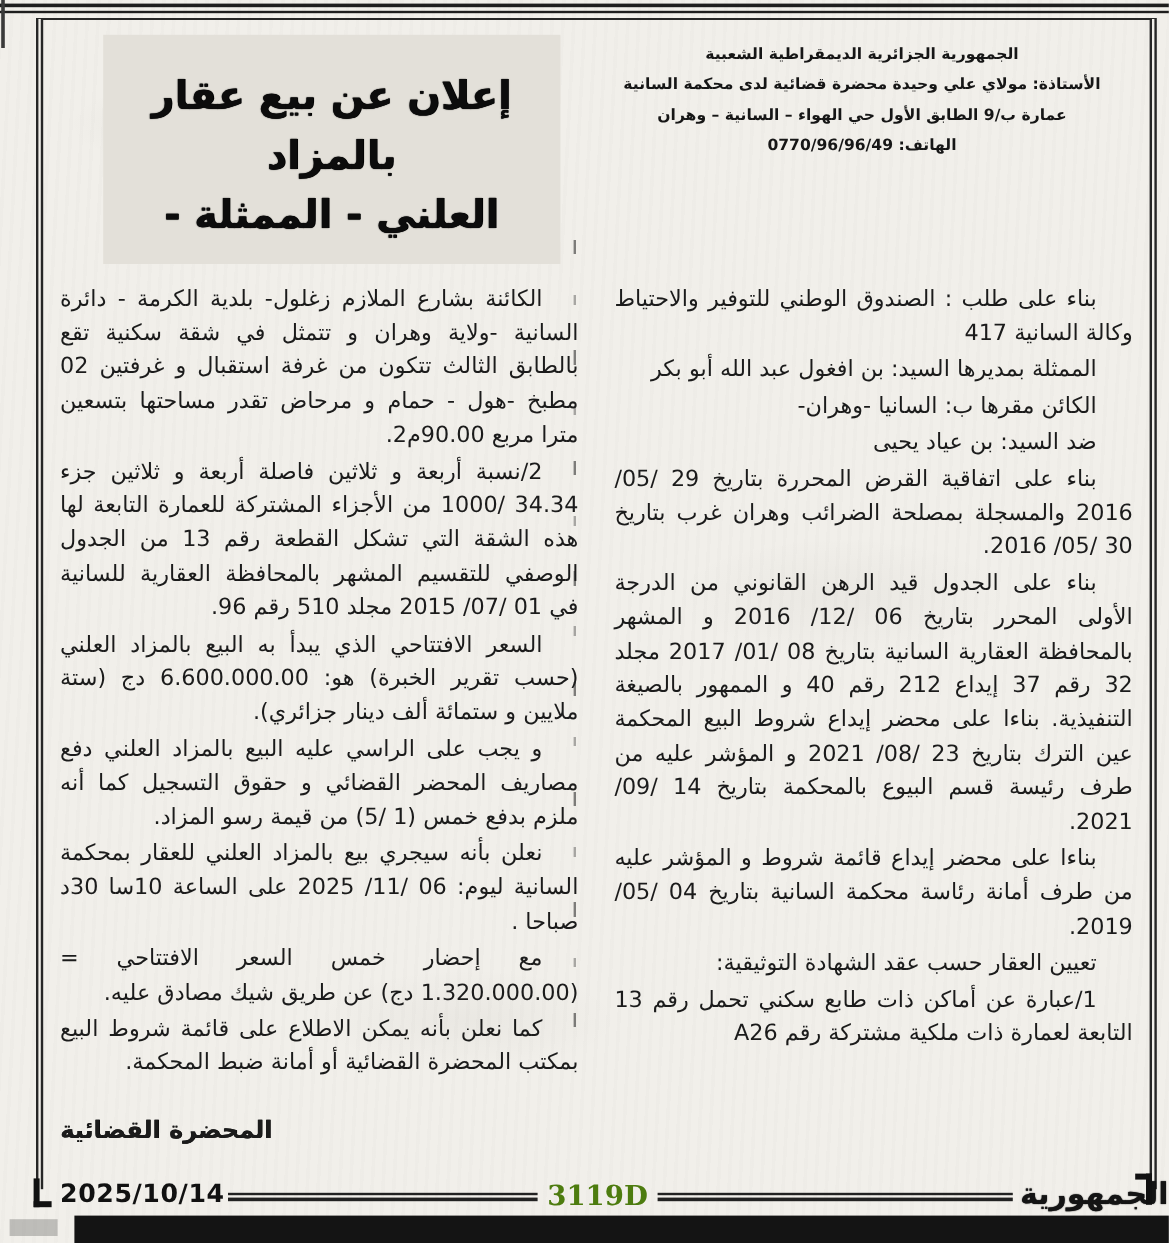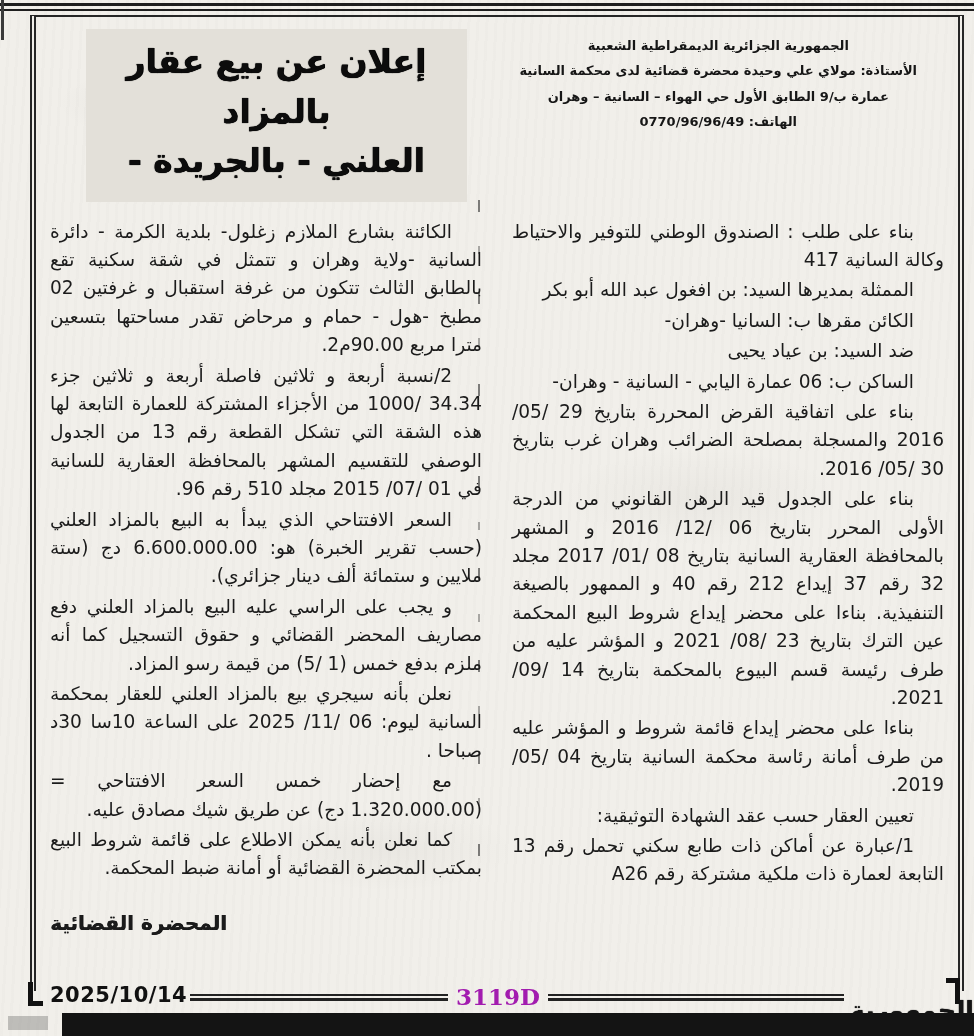--- a/index.html
+++ b/index.html
@@ -22,21 +22,21 @@
     border-top:2px solid #262626;
     border-left:6px double #262626;
     border-right:6px double #262626;
     direction:rtl;
   }
   .masthead{display:grid;grid-template-columns:52% 48%;}
   .court-info{padding:16px 8px 6px;text-align:center;font-weight:bold;
     font-size:13px;line-height:1.95;color:#161616;}
   .court-info div{white-space:nowrap;}
   .title-box{
-    background:#e3e0d9;margin:12px 12px 4px 50px;padding:8px 4px 16px;
+    background:#e3e0d9;margin:12px 12px 4px 50px;padding:26px 4px 16px;
     text-align:center;font-weight:bold;font-size:33px;line-height:1.5;color:#0c0c0c;
     text-shadow:0 0 1px #000, .6px 0 0 #000;
   }
   .body-cols{
     display:grid;grid-template-columns:1fr 1fr;column-gap:30px;
     padding:12px 14px 0;height:796px;overflow:hidden;
     font-size:18.6px;line-height:28.4px;text-align:justify;color:#1b1b1b;
   }
   .para{margin:0 0 2px;text-indent:30px;}
   .signature{font-weight:bold;font-size:20px;text-align:left;margin-top:26px;text-indent:0;
@@ -49,23 +49,23 @@
   .footer-row{position:absolute;left:0;top:981px;width:924px;height:32px;}
   .corner-left{position:absolute;left:28px;top:1px;width:15px;height:24px;
     border-left:5px solid #111;border-bottom:5px solid #111;box-sizing:border-box;}
   .footer-date{position:absolute;left:50px;top:2px;font-weight:bold;font-size:21px;
     direction:ltr;letter-spacing:.5px;color:#111;}
   .footer-rule{position:absolute;top:13px;height:7px;box-sizing:border-box;
     border-top:2px solid #222;border-bottom:3px solid #222;}
   .rule-a{left:190px;width:258px;}
   .rule-b{left:548px;width:296px;}
   .footer-number{position:absolute;left:456px;top:2px;
-    font-family:"DejaVu Serif", serif;font-weight:bold;font-size:23px;color:#a21caf;direction:ltr;}
+    font-family:"DejaVu Serif", serif;font-weight:bold;font-size:23px;color:#4d7c0f;direction:ltr;}
   .footer-logo{position:absolute;left:850px;top:-1px;direction:rtl;
-    font-weight:bold;font-size:25px;color:#141414;text-shadow:0 0 1px #000;margin-top:16px;}
+    font-weight:bold;font-size:25px;color:#141414;text-shadow:0 0 1px #000;}
   .corner-right{position:absolute;left:946px;top:-3px;width:14px;height:26px;
     border-right:5px solid #111;border-top:5px solid #111;box-sizing:border-box;}
   .bottom-bar{position:absolute;left:62px;top:1013px;width:912px;height:23px;background:#141414;}
   .bottom-smudge{position:absolute;left:8px;top:1016px;width:40px;height:14px;background:rgba(40,40,40,.25);}
 </style>
 </head>
 <body>
 
 <div class="top-rule"></div>
 <div class="edge-mark"></div>
@@ -74,31 +74,30 @@
 
   <div class="masthead">
     <div class="court-info">
       <div>الجمهورية الجزائرية الديمقراطية الشعبية</div>
       <div>الأستاذة: مولاي علي وحيدة محضرة قضائية لدى محكمة السانية</div>
       <div>عمارة ب/9 الطابق الأول حي الهواء – السانية – وهران</div>
       <div>الهاتف: 0770/96/96/49</div>
     </div>
     <div class="title-box">
       <div>إعلان عن بيع عقار بالمزاد</div>
-      <div>العلني - بالجريدة -</div>
+      <div>العلني - الممثلة -</div>
     </div>
   </div>
 
   <div class="body-cols">
     <div class="col">
         <p class="para">بناء على طلب : الصندوق الوطني للتوفير والاحتياط وكالة السانية 417</p>
         <p class="para">الممثلة بمديرها السيد: بن افغول عبد الله أبو بكر</p>
         <p class="para">الكائن مقرها ب: السانيا -وهران-</p>
         <p class="para">ضد السيد: بن عياد يحيى</p>
-        <p class="para">الساكن ب: 06 عمارة اليابي - السانية - وهران-</p>
         <p class="para">بناء على اتفاقية القرض المحررة بتاريخ 29 /05/ 2016 والمسجلة بمصلحة الضرائب وهران غرب بتاريخ 30 /05/ 2016.</p>
         <p class="para">بناء على الجدول قيد الرهن القانوني من الدرجة الأولى المحرر بتاريخ 06 /12/ 2016 و المشهر بالمحافظة العقارية السانية بتاريخ 08 /01/ 2017 مجلد 32 رقم 37 إيداع 212 رقم 40 و الممهور بالصيغة التنفيذية. بناءا على محضر إيداع شروط البيع المحكمة عين الترك بتاريخ 23 /08/ 2021 و المؤشر عليه من طرف رئيسة قسم البيوع بالمحكمة بتاريخ 14 /09/ 2021.</p>
         <p class="para">بناءا على محضر إيداع قائمة شروط و المؤشر عليه من طرف أمانة رئاسة محكمة السانية بتاريخ 04 /05/ 2019.</p>
         <p class="para">تعيين العقار حسب عقد الشهادة التوثيقية:</p>
         <p class="para">1/عبارة عن أماكن ذات طابع سكني تحمل رقم 13 التابعة لعمارة ذات ملكية مشتركة رقم A26</p>
       </div>
     <div class="col">
       <div>
           <p class="para">الكائنة بشارع الملازم زغلول- بلدية الكرمة - دائرة السانية -ولاية وهران و تتمثل في شقة سكنية تقع بالطابق الثالث تتكون من غرفة استقبال و غرفتين 02 مطبخ -هول - حمام و مرحاض تقدر مساحتها بتسعين مترا مربع 90.00م2.</p>
           <p class="para">2/نسبة أربعة و ثلاثين فاصلة أربعة و ثلاثين جزء 34.34 /1000 من الأجزاء المشتركة للعمارة التابعة لها هذه الشقة التي تشكل القطعة رقم 13 من الجدول الوصفي للتقسيم المشهر بالمحافظة العقارية للسانية في 01 /07/ 2015 مجلد 510 رقم 96.</p>

